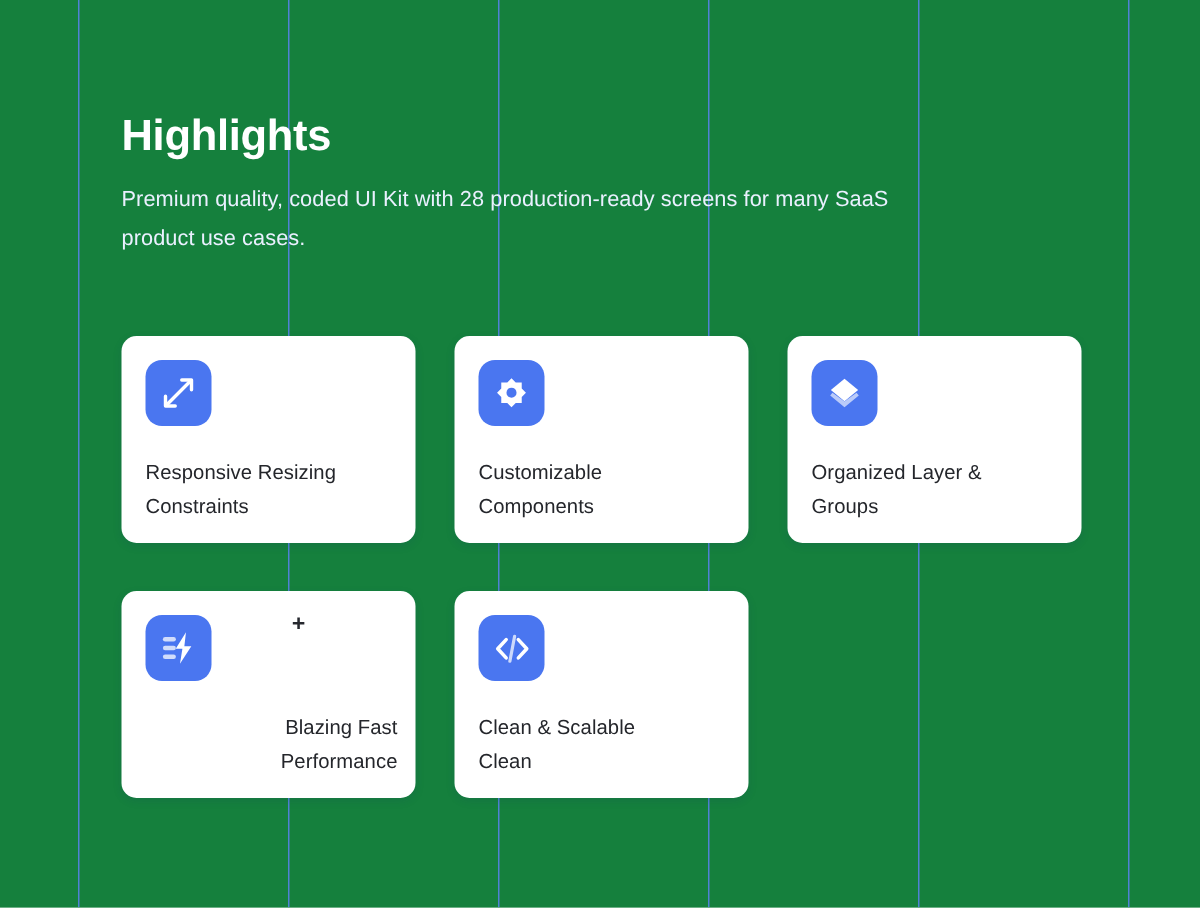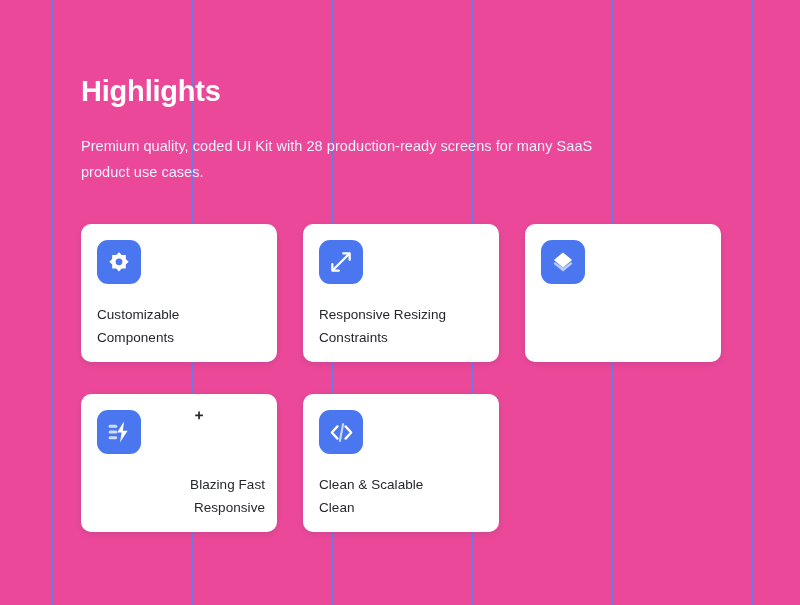--- a/index.html
+++ b/index.html
@@ -37,21 +37,21 @@
     width:560px;
   }
   #page-title {
     font-size:29px;
     font-weight:bold;
     color:#ffffff;
     letter-spacing:-0.2px;
     line-height:34px;
   }
   #page-subtitle {
-    margin-top:25px;
+    margin-top:12px;
     font-size:14.5px;
     font-weight:400;
     color:#eaf0ff;
     line-height:26px;
     letter-spacing:0.05px;
     max-width:525px;
   }
 
   
   #card-grid {
@@ -99,82 +99,83 @@
   #cursor-artifact {
     position:absolute;
     left:190px; top:409px;
     width:16px; height:16px;
     pointer-events:none;
   }
 </style>
 </head>
 <body>
 
-<div id="stage" style="background: #ec4899;">
+<div id="stage" style="background: #15803d;">
 
   <div id="guides">
       <div class="guide" style="left: 52px; background: rgb(91, 131, 240);"></div>
       <div class="guide" style="left: 192px; background: rgb(91, 131, 240);"></div>
       <div class="guide" style="left: 332px; background: rgb(91, 131, 240);"></div>
       <div class="guide" style="left: 472px; background: rgb(91, 131, 240);"></div>
       <div class="guide" style="left: 612px; background: rgb(91, 131, 240);"></div>
       <div class="guide" style="left: 752px; background: rgb(91, 131, 240);"></div>
     </div>
 
   <div id="header">
     <div id="page-title" style="color: rgb(255, 255, 255);">Highlights</div>
     <div id="page-subtitle" style="color: rgb(234, 240, 255);">Premium quality, coded UI Kit with 28 production-ready screens for many SaaS product use cases.</div>
   </div>
 
   <div id="card-grid">
 
     <div class="card" style="background: rgb(255, 255, 255);">
       <div class="icon-tile" style="background: rgb(74, 118, 240);">
         <svg width="26" height="26" viewBox="0 0 24 24">
-          <path fill="#ffffff" d="M12 1.4 14.6 4 18.3 4 18.3 7.7 20.9 10.3 18.3 12.9 18.3 16.6 14.6 16.6 12 19.2 9.4 16.6 5.7 16.6 5.7 12.9 3.1 10.3 5.7 7.7 5.7 4 9.4 4Z" transform="translate(0,1.5)"></path>
-          <circle cx="12" cy="11.8" r="3.1" fill="#4a76f0"></circle>
-        </svg>
-      </div>
-      <div class="card-label" style="color: rgb(36, 38, 43);"><span>Customizable</span><br><span>Components</span></div>
-    </div>
-
-    <div class="card" style="background: rgb(255, 255, 255);">
-      <div class="icon-tile" style="background: rgb(74, 118, 240);">
-        <svg width="26" height="26" viewBox="0 0 24 24">
           <g fill="none" stroke="#ffffff" stroke-width="2.1" stroke-linecap="round" stroke-linejoin="round">
             <path d="M14 4 L20 4 L20 10"></path>
             <path d="M10 20 L4 20 L4 14"></path>
             <path d="M19.2 4.8 L4.8 19.2"></path>
           </g>
         </svg>
       </div>
       <div class="card-label" style="color: rgb(36, 38, 43);"><span>Responsive Resizing</span><br><span>Constraints</span></div>
     </div>
 
     <div class="card" style="background: rgb(255, 255, 255);">
       <div class="icon-tile" style="background: rgb(74, 118, 240);">
         <svg width="26" height="26" viewBox="0 0 24 24">
+          <path fill="#ffffff" d="M12 1.4 14.6 4 18.3 4 18.3 7.7 20.9 10.3 18.3 12.9 18.3 16.6 14.6 16.6 12 19.2 9.4 16.6 5.7 16.6 5.7 12.9 3.1 10.3 5.7 7.7 5.7 4 9.4 4Z" transform="translate(0,1.5)"></path>
+          <circle cx="12" cy="11.8" r="3.1" fill="#4a76f0"></circle>
+        </svg>
+      </div>
+      <div class="card-label" style="color: rgb(36, 38, 43);"><span>Customizable</span><br><span>Components</span></div>
+    </div>
+
+    <div class="card" style="background: rgb(255, 255, 255);">
+      <div class="icon-tile" style="background: rgb(74, 118, 240);">
+        <svg width="26" height="26" viewBox="0 0 24 24">
           <path fill="#ffffff" d="M12 3.2 L20.4 10.1 L12 17 L3.6 10.1 Z"></path>
           <path fill="#ffffff" opacity=".62" d="M12 17.2 L4.6 11.9 L3.2 13.6 L12 20.8 L20.8 13.6 L19.4 11.9 Z"></path>
         </svg>
       </div>
+      <div class="card-label" style="color: rgb(36, 38, 43);"><span>Organized Layer &amp;</span><br><span>Groups</span></div>
     </div>
 
     <div class="card" style="background: rgb(255, 255, 255);">
       <div class="icon-tile" style="background: rgb(74, 118, 240);">
         <svg width="26" height="26" viewBox="0 0 24 24">
           <g fill="#ffffff" opacity=".75">
             <rect x="2.4" y="5.2" width="8" height="2.8" rx="1.4"></rect>
             <rect x="2.4" y="10.6" width="8" height="2.8" rx="1.4"></rect>
             <rect x="2.4" y="16" width="8" height="2.8" rx="1.4"></rect>
           </g>
           <path fill="#ffffff" d="M16.6 2.3 L10.3 12.4 L14.4 12.4 L12.9 21.7 L19.9 10.9 L15.6 10.9 Z"></path>
         </svg>
       </div>
-      <div class="card-label" style="color: rgb(36, 38, 43); text-align: right;"><span>Blazing Fast</span><br><span>Responsive</span></div>
+      <div class="card-label" style="color: rgb(36, 38, 43); text-align: right;"><span>Blazing Fast</span><br><span>Performance</span></div>
     </div>
 
     <div class="card" style="background: rgb(255, 255, 255);">
       <div class="icon-tile" style="background: rgb(74, 118, 240);">
         <svg width="27" height="27" viewBox="0 0 24 24">
           <g fill="none" stroke="#ffffff" stroke-width="2.1" stroke-linecap="round" stroke-linejoin="round">
             <path d="M8.4 6.6 L3.4 12 L8.4 17.4"></path>
             <path d="M15.6 6.6 L20.6 12 L15.6 17.4"></path>
           </g>
           <path d="M13.4 4.6 L10.6 19.4" fill="none" stroke="#ffffff" stroke-width="1.9" stroke-linecap="round" opacity=".72"></path>

